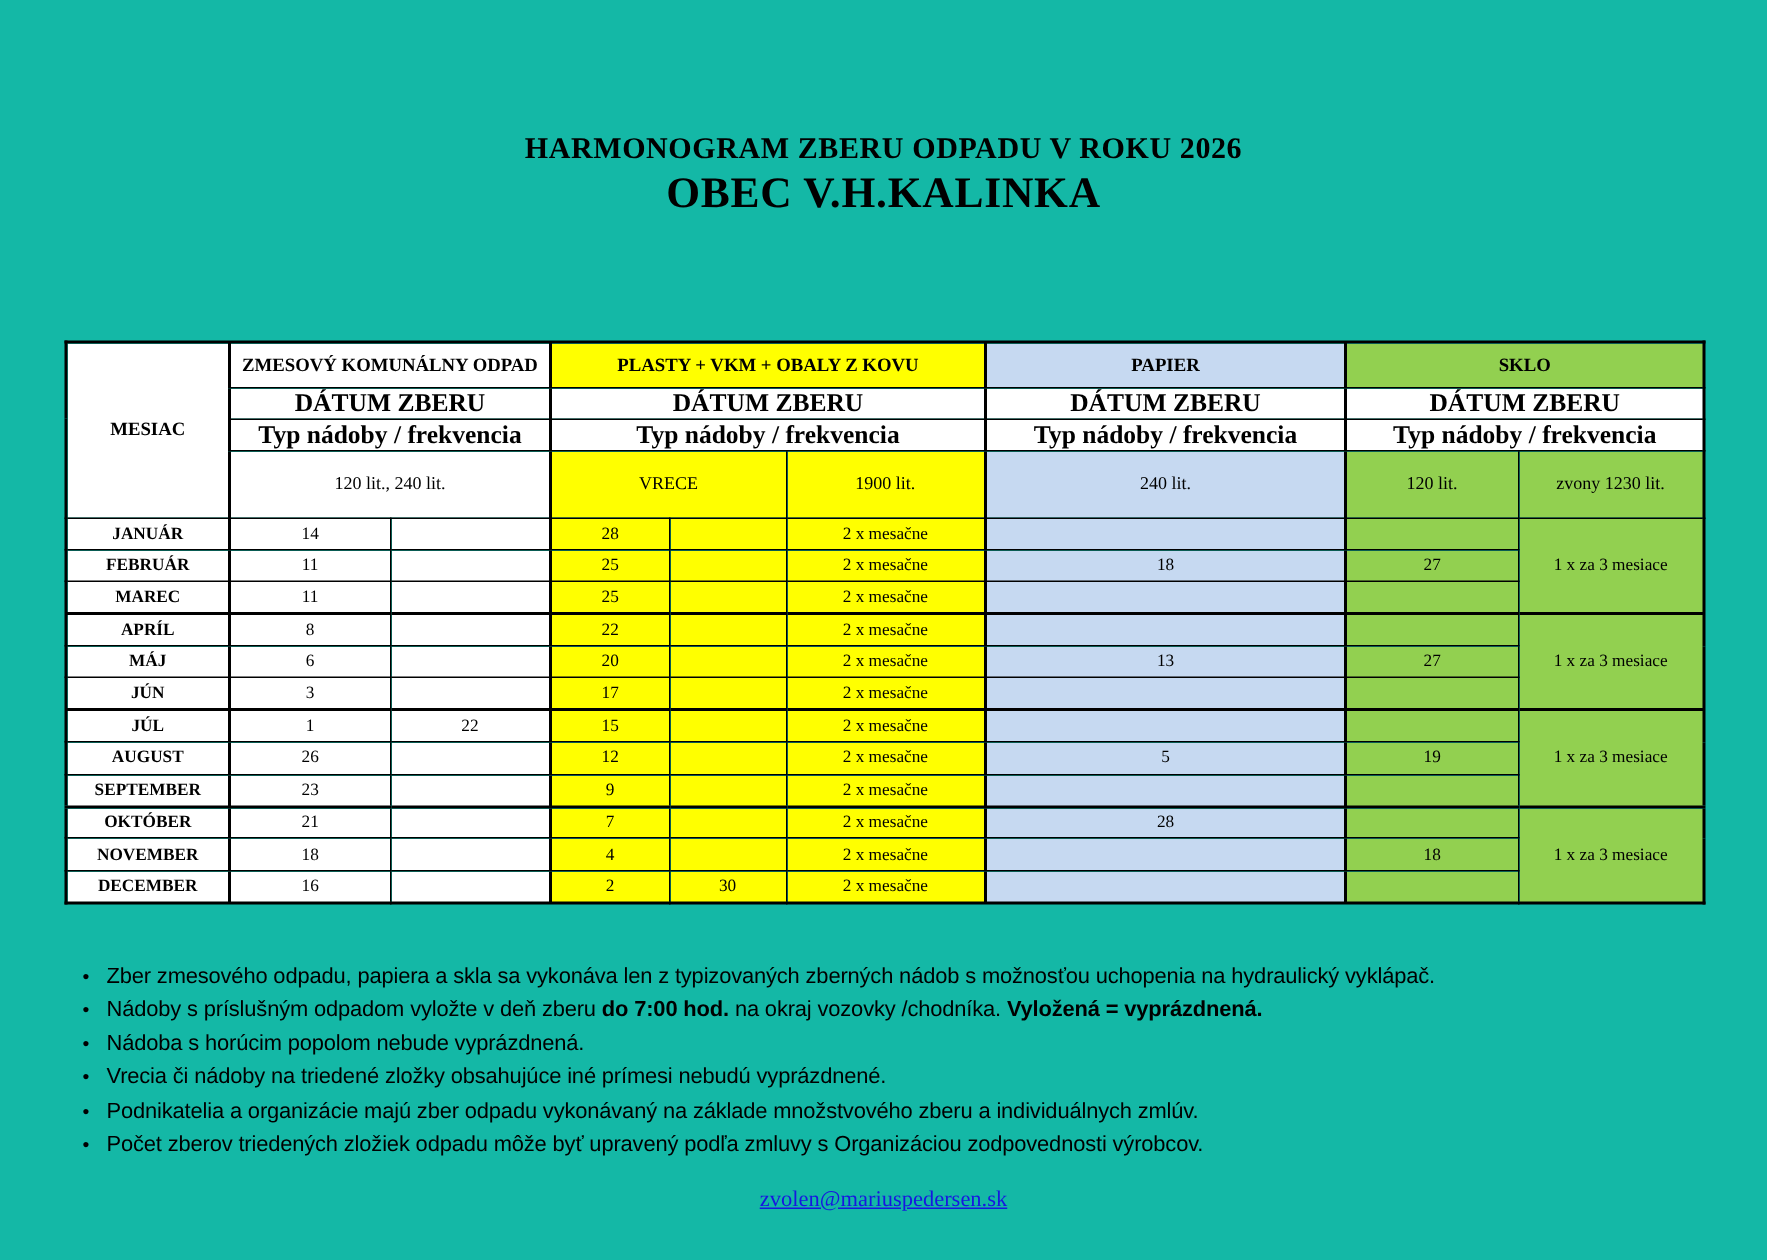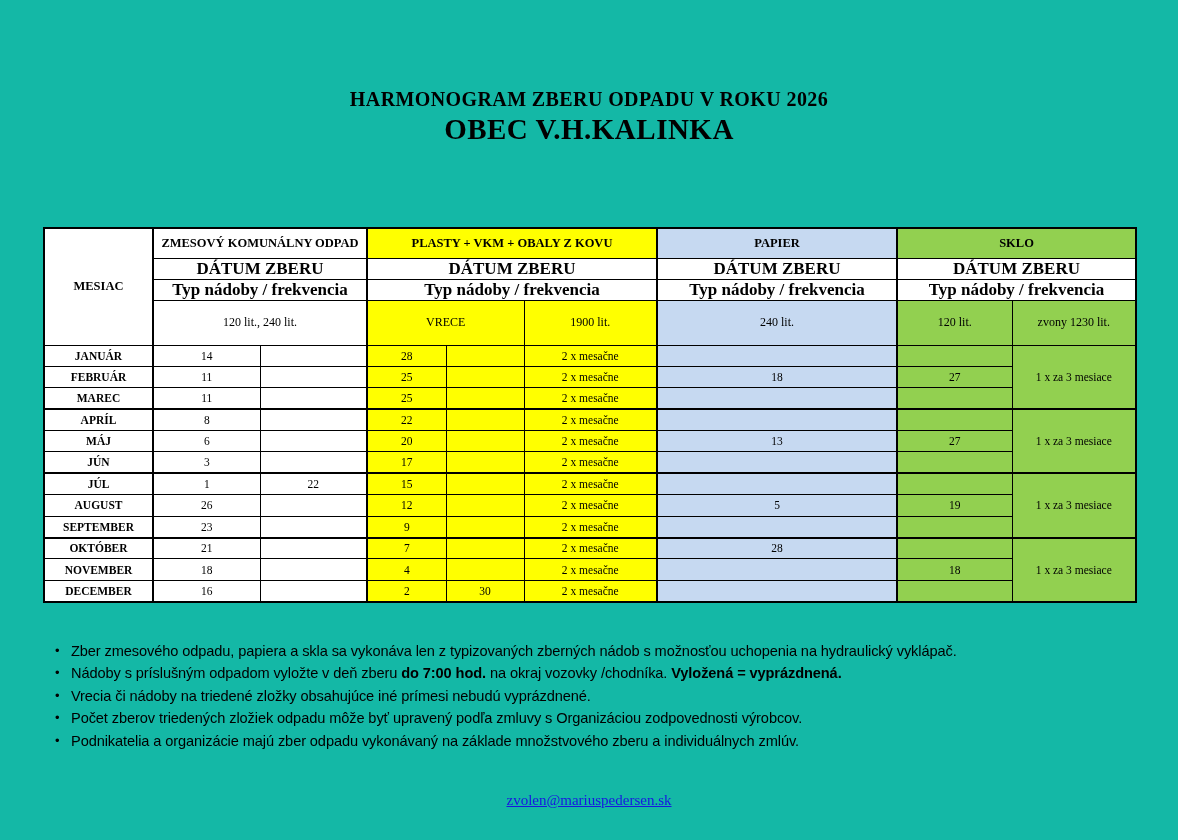--- a/index.html
+++ b/index.html
@@ -223,22 +223,23 @@
           <td class="c-yellow small">2 x mesačne</td>
           <td class="c-blue bl2"></td>
           <td class="c-green bl2"></td>
         </tr>
       </tbody>
   </table>
 
   <ul class="notes">
       <li><span>Zber zmesového odpadu, papiera a skla sa vykonáva len z typizovaných zberných nádob s možnosťou uchopenia na hydraulický vyklápač.</span></li>
       <li><span>Nádoby s príslušným odpadom vyložte  v deň zberu  </span><b>do 7:00 hod.</b><span> na okraj vozovky /chodníka. </span><b>Vyložená = vyprázdnená.</b></li>
+      <li><span>Nádoba s horúcim popolom  nebude vyprázdnená.</span></li>
       <li><span>Vrecia či nádoby na triedené zložky obsahujúce iné prímesi nebudú vyprázdnené.</span></li>
+      <li><span>Podnikatelia a organizácie majú zber odpadu vykonávaný na základe množstvového zberu a individuálnych zmlúv.</span></li>
       <li><span>Počet zberov triedených zložiek odpadu môže byť upravený podľa zmluvy s Organizáciou zodpovednosti výrobcov.</span></li>
-      <li><span>Podnikatelia a organizácie majú zber odpadu vykonávaný na základe množstvového zberu a individuálnych zmlúv.</span></li>
     </ul>
 
   <div class="email-row">
     <a class="email-link" href="#">zvolen@mariuspedersen.sk</a>
   </div>
 
 </div>
 
 </body></html>

